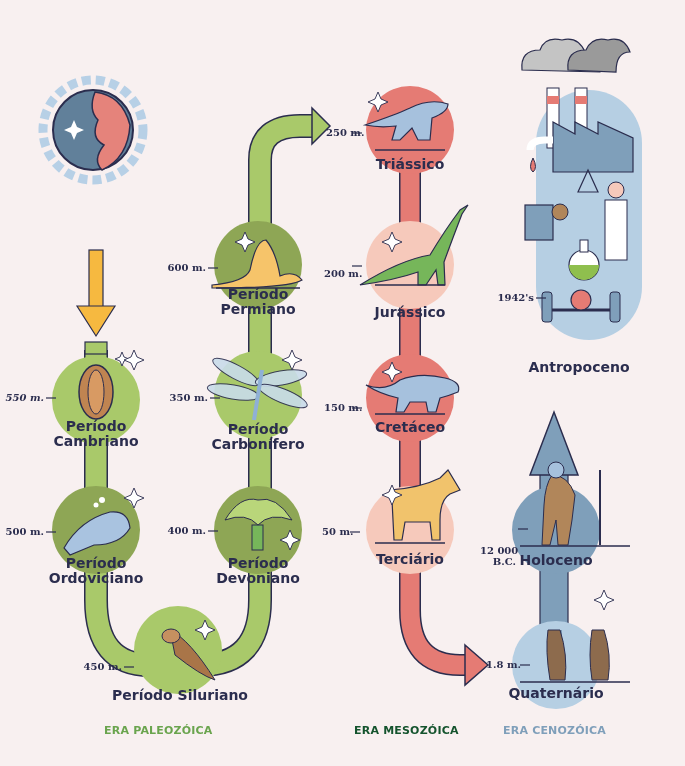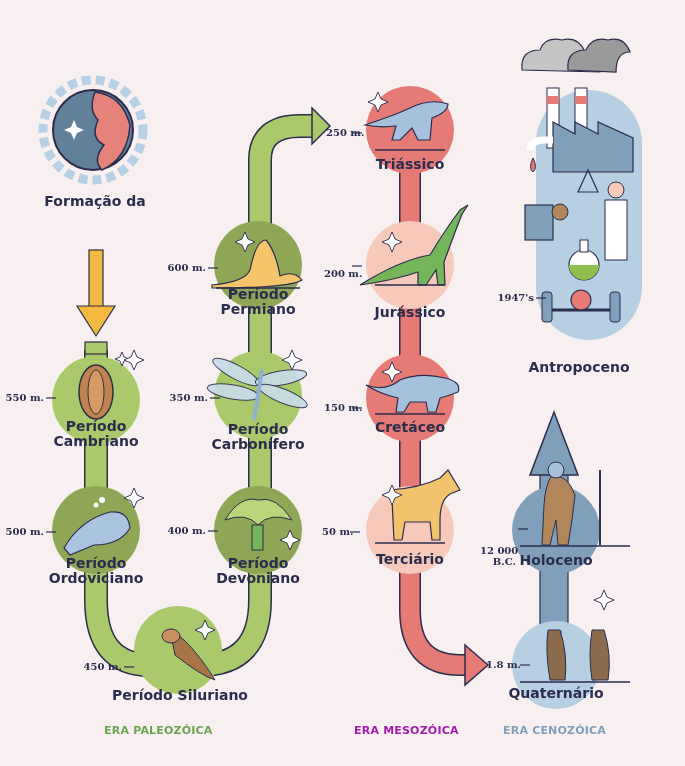--- a/index.html
+++ b/index.html
@@ -182,28 +182,27 @@
     <line x1="352" y1="266" x2="362" y2="266"></line>
     <line x1="352" y1="408" x2="362" y2="408"></line>
     <line x1="350" y1="532" x2="360" y2="532"></line>
     <line x1="518" y1="529" x2="528" y2="529"></line>
     <line x1="520" y1="665" x2="530" y2="665"></line>
     <line x1="536" y1="298" x2="546" y2="298"></line>
   </g>
 </svg>
 
 <div class="lbl" style="left:20px;top:194px;width:150px;">
-  <div>Formação da</div>
 </div>
 
 <div class="lbl" style="left:46px;top:419px;width:100px;">
   <div>Período</div>
   <div>Cambriano</div>
 </div>
-<div class="time" style="left:4px;top:392px;width:40px;">550 m.</div>
+<div class="time" style="left:4px;top:392px;width:40px;font-style:italic;">550 m.</div>
 
 <div class="lbl" style="left:40px;top:556px;width:112px;">
   <div>Período</div>
   <div>Ordoviciano</div>
 </div>
 <div class="time" style="left:4px;top:526px;width:40px;text-align:right;">500 m.</div>
 
 <div class="lbl" style="left:100px;top:688px;width:160px;">Período Siluriano</div>
 <div class="time" style="left:82px;top:661px;width:40px;">450 m.</div>
 
@@ -240,17 +239,17 @@
 <div class="lbl" style="left:506px;top:686px;width:100px;">Quaternário</div>
 <div class="time" style="left:486px;top:659px;width:32px;">1.8 m.</div>
 
 <div class="lbl" style="left:506px;top:553px;width:100px;">Holoceno</div>
 <div class="time" style="left:480px;top:522px;width:36px;margin-top:23px;">
   <div>12 000</div>
   <div>B.C.</div>
 </div>
 
 <div class="lbl" style="left:516px;top:360px;width:126px;">Antropoceno</div>
-<div class="time" style="left:492px;top:292px;width:42px;">1947's</div>
+<div class="time" style="left:492px;top:292px;width:42px;">1942's</div>
 
 <div class="era" style="left:104px;top:724px;color:#6aa44e;">ERA PALEOZÓICA</div>
-<div class="era" style="left:354px;top:724px;color:#a21caf;">ERA MESOZÓICA</div>
+<div class="era" style="left:354px;top:724px;color:#14532d;">ERA MESOZÓICA</div>
 <div class="era" style="left:503px;top:724px;color:#7f9fba;">ERA CENOZÓICA</div>
 
 </body></html>

